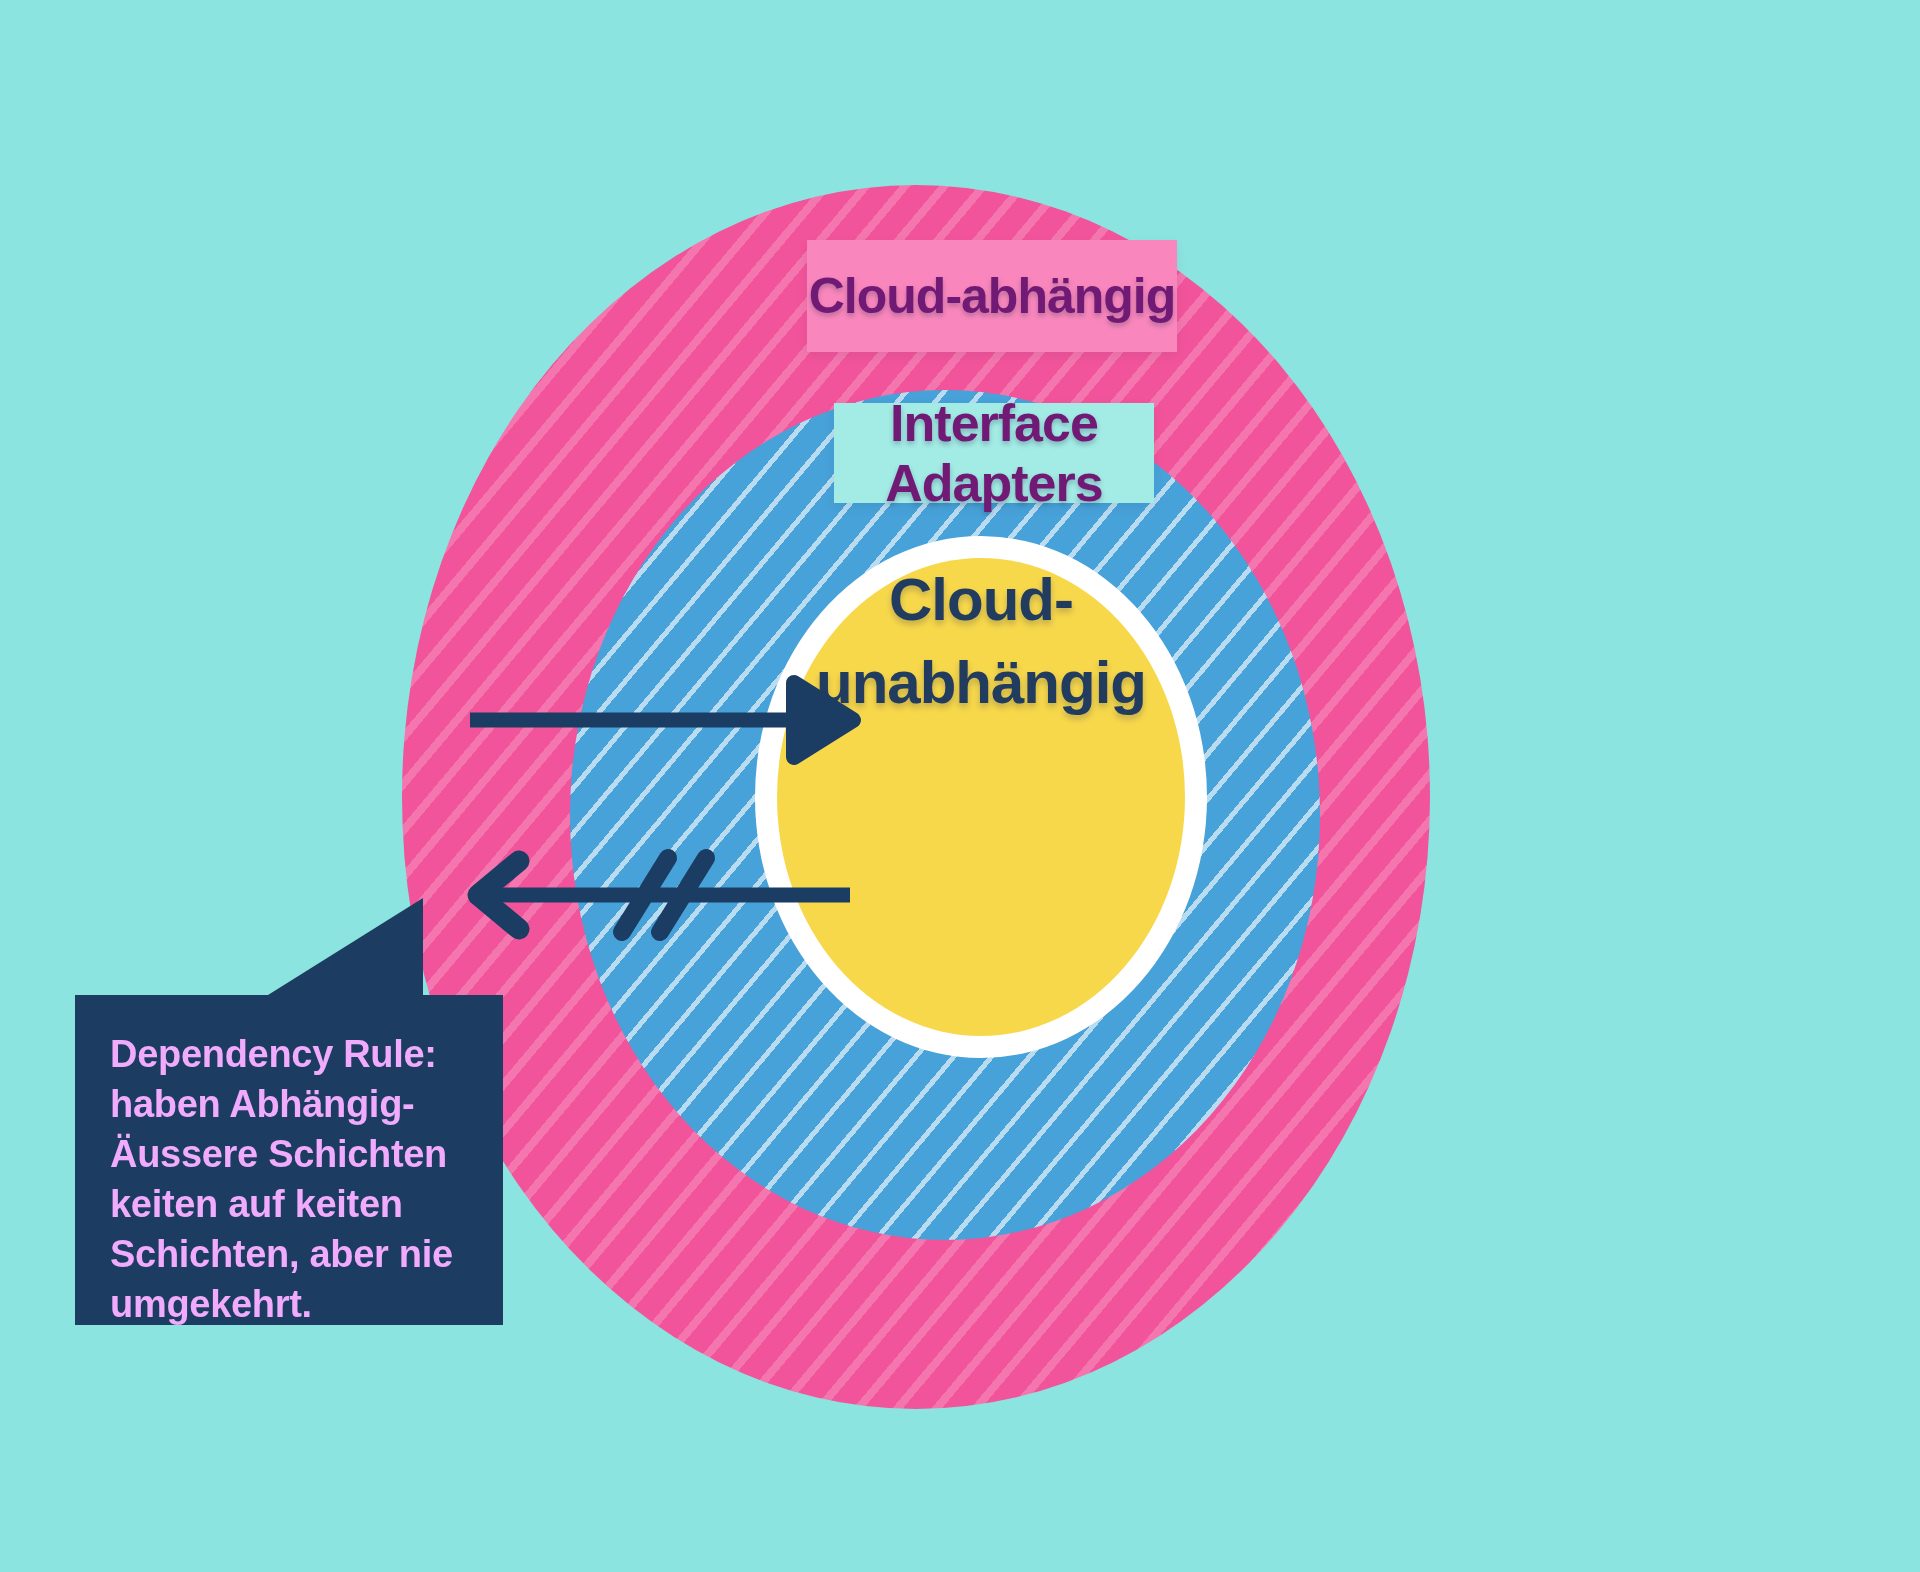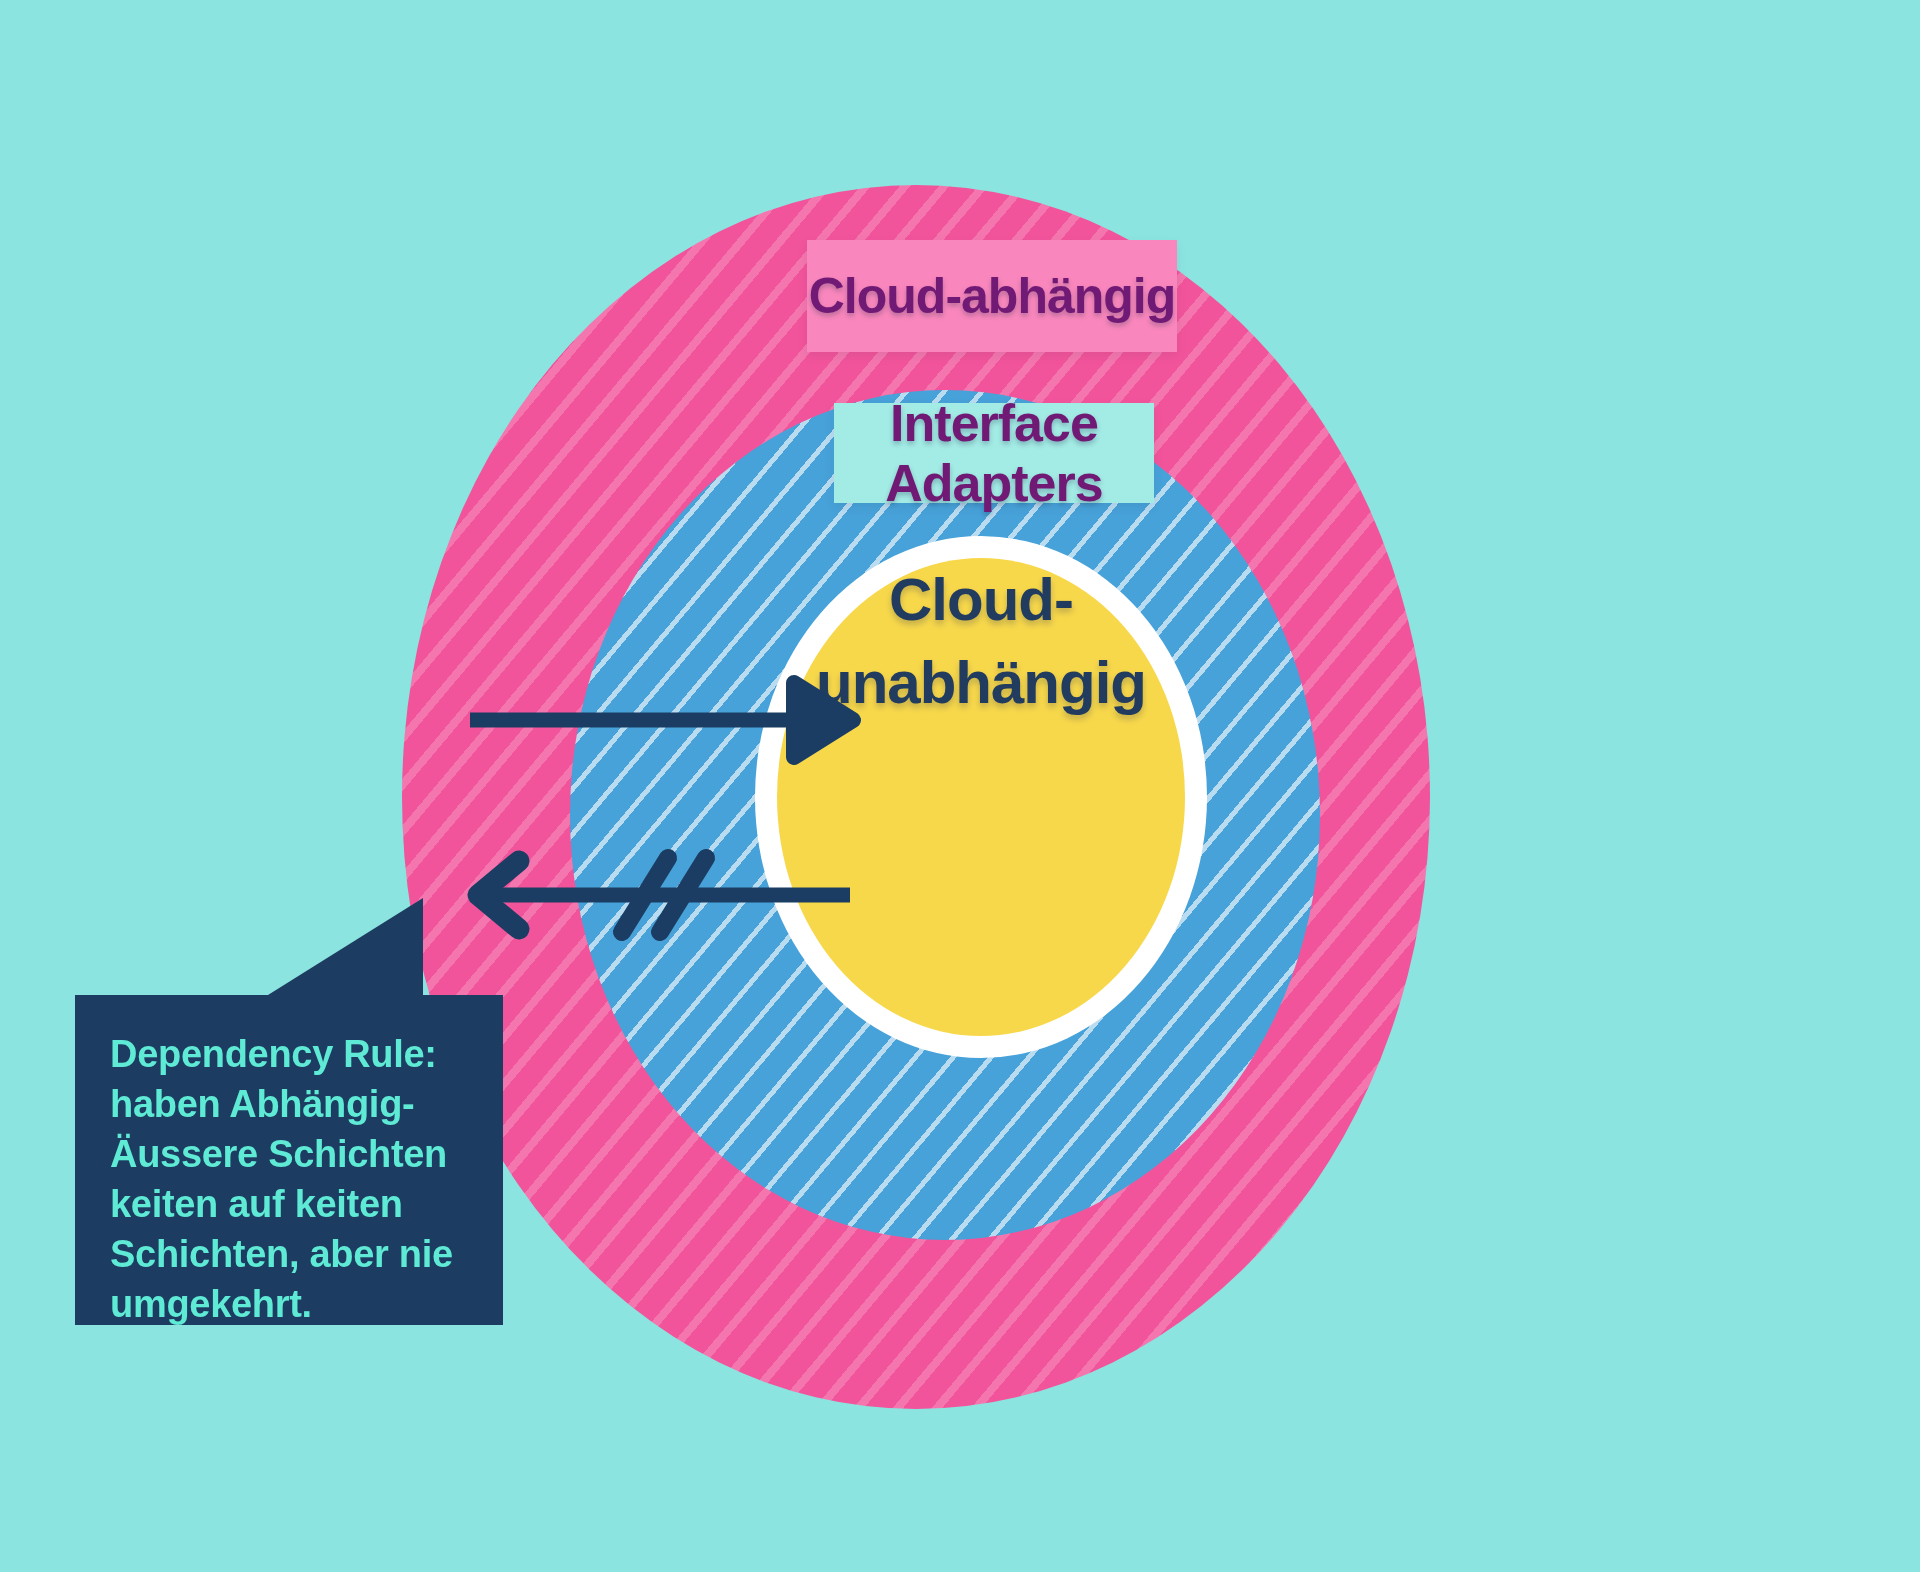--- a/index.html
+++ b/index.html
@@ -82,21 +82,21 @@
     width: 1920px; height: 1572px;
     pointer-events: none;
   }
 
   .callout-box {
     position: absolute;
     left: 75px; top: 995px; width: 428px; height: 330px;
     box-sizing: border-box;
     padding: 34px 22px 0 35px;
     background: #1d3c61;
-    color: #5eead4;
+    color: #f0abfc;
     font-size: 38px; line-height: 50px; letter-spacing: -0.3px;
   }
 </style>
 </head>
 <body>
 
 <div class="stage">
 
   <div class="ellipse ring-outer"></div>
   <div class="ellipse ring-middle"></div>

